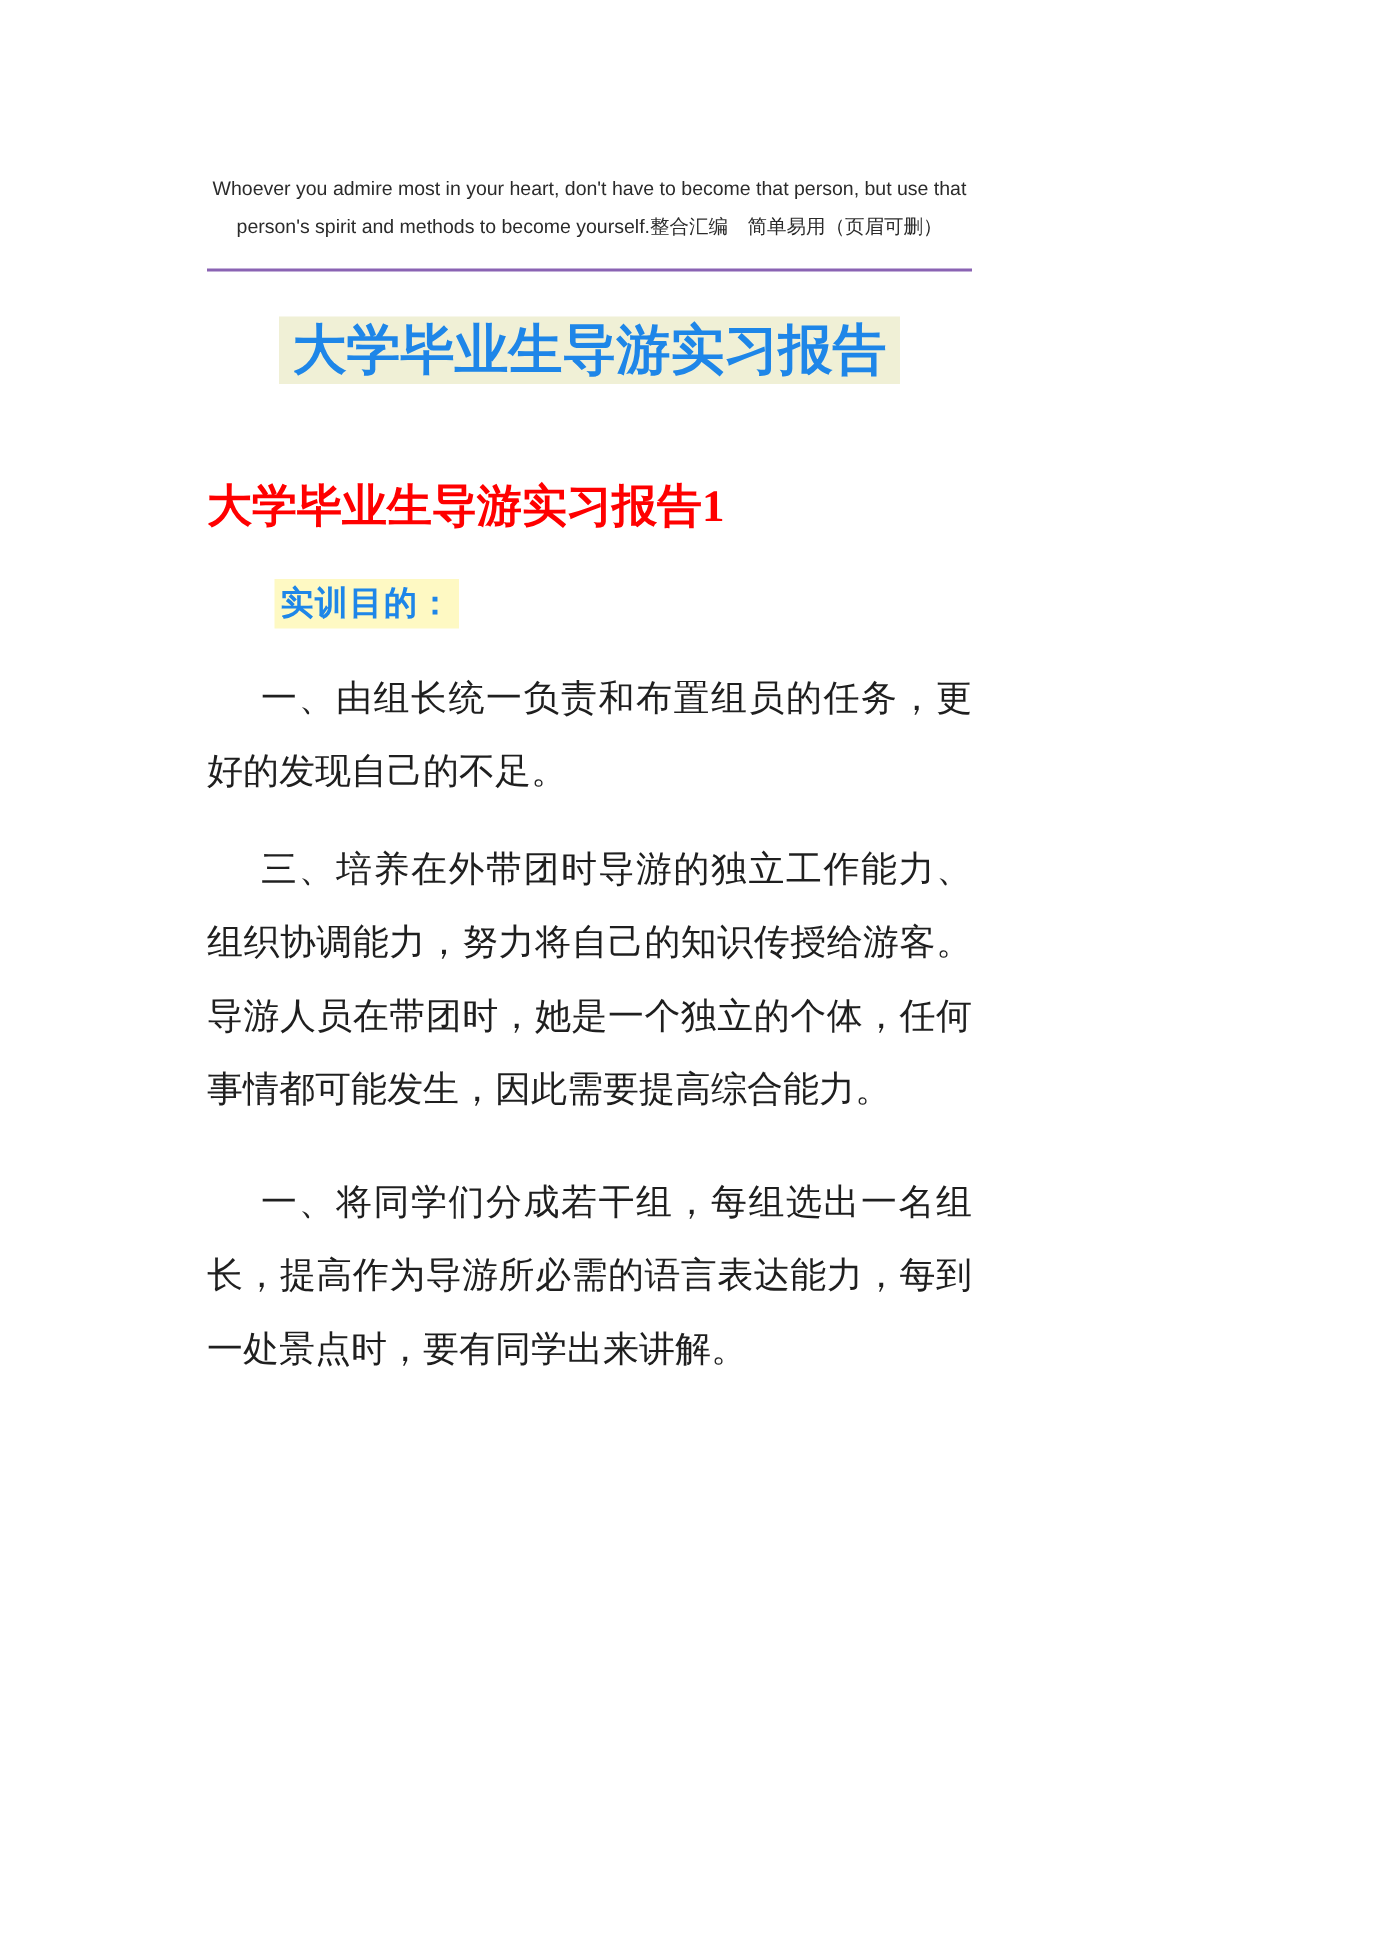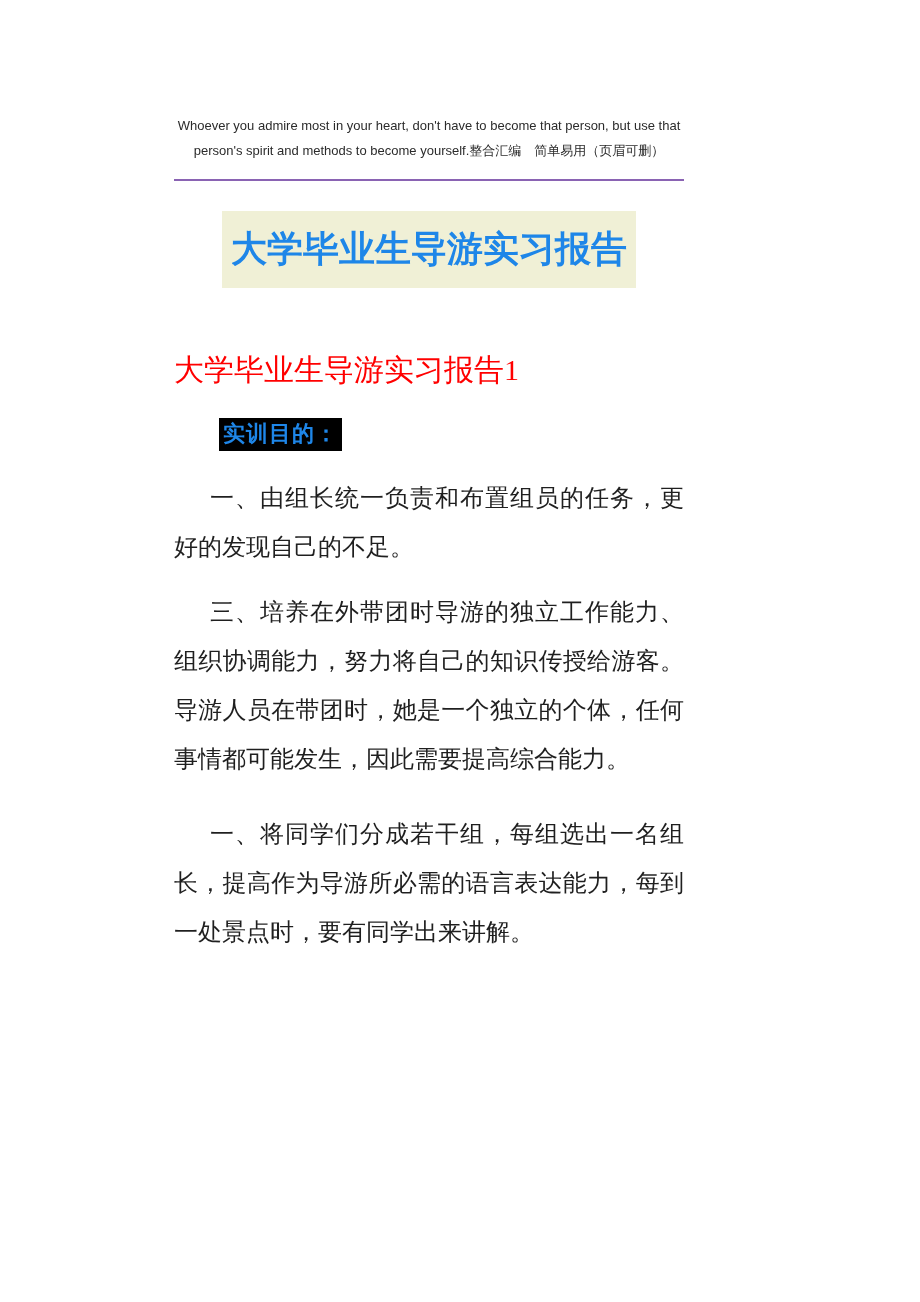--- a/index.html
+++ b/index.html
@@ -9,21 +9,20 @@
     font-family: "Liberation Serif", "DejaVu Serif", serif;
     color: #1f1f1f;
     box-sizing: border-box;
   }
   .page {
     width: 780px;
     min-height: 1302px;
     box-sizing: border-box;
     padding: 113px 132px 40px 138px;
     background: #ffffff;
-    margin-left: 36px;
   }
   
   .header-note {
     font-family: "Liberation Sans", "DejaVu Sans", sans-serif;
     font-size: 13px;
     line-height: 25px;
     color: #2b2b2b;
     text-align: center;
     max-width: 625px;
     margin: 0 auto;
@@ -37,41 +36,41 @@
   .doc-title {
     text-align: center;
     margin: 30px 0 0 0;
     font-size: 36px;
     line-height: 37px;
     font-weight: bold;
   }
   .doc-title .hl {
     background: #f0f0d6;
     color: #1e86e8;
-    padding: 20px 9px;
+    padding: 4px 9px;
     display: inline-block;
   }
   
   .report-heading {
     color: #ff0000;
     font-size: 30px;
     line-height: 40px;
-    font-weight: normal;
+    font-weight: bold;
     margin: 62px 0 0 0;
   }
   
   .subheading {
     margin: 28px 0 0 0;
     font-size: 22px;
     line-height: 22px;
     font-weight: bold;
   }
   .subheading.prep { margin-top: 44px; }
   .subheading .hl {
-    background: #000000;
+    background: #fef9c3;
     color: #1e86e8;
     letter-spacing: 1px;
     padding: 5px 4px 6px 4px;
     display: inline-block;
     margin-left: 45px;
   }
   
   .para {
     font-size: 24px;
     line-height: 49px;

